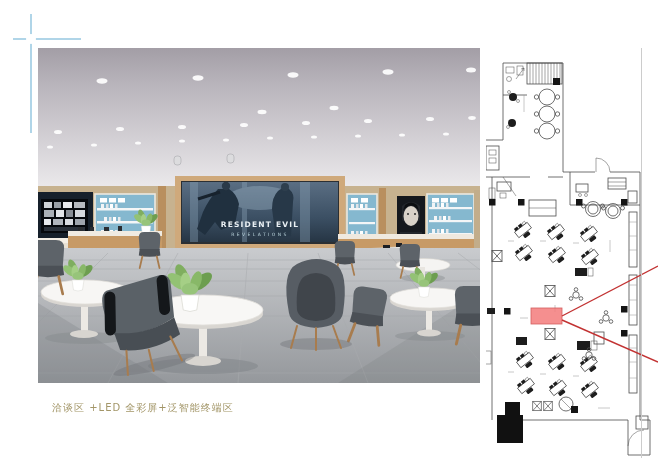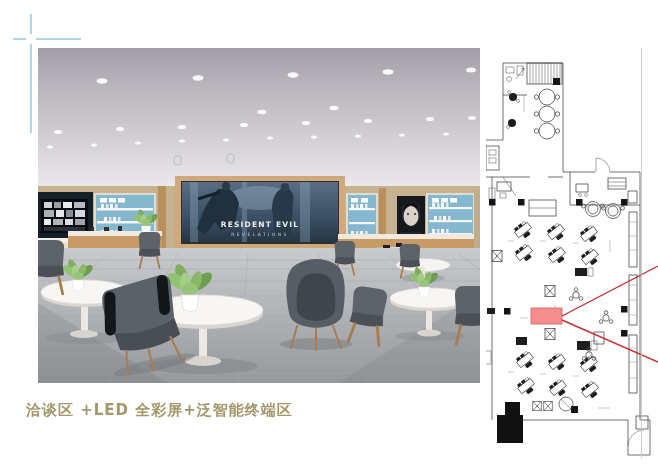--- a/index.html
+++ b/index.html
@@ -14,22 +14,22 @@
   
   .ch-v{position:absolute;left:30px;top:14px;width:2px;height:119px;background:var(--accent-blue);}
   .ch-h{position:absolute;left:13px;top:38px;width:68px;height:2px;background:var(--accent-blue);}
   .ch-dot{position:absolute;left:26px;top:34px;width:10px;height:10px;border-radius:50%;background:#fff;}
   
   .render{position:absolute;left:38px;top:48px;width:442px;height:335px;}
   
   .plan{position:absolute;left:486px;top:48px;width:172px;height:412px;}
   .vrule{position:absolute;left:641px;top:48px;width:1px;height:410px;background:var(--divider-gray);}
   
-  .caption{position:absolute;left:26px;top:401px;font-size:15px;letter-spacing:1px;
-           color:var(--caption-text);font-weight:bold;}
+  .caption{position:absolute;left:52px;top:401px;font-size:10px;letter-spacing:1px;
+           color:var(--caption-text);}
   
   .w{stroke:var(--plan-line);fill:none;stroke-width:.8;}
   .thin{stroke:var(--plan-line);fill:none;stroke-width:.5;}
   .ann{stroke:#9a9a9a;fill:none;stroke-width:.55;}
   .col{fill:#151515;stroke:none;}
   .blk{fill:#1d1d1d;stroke:none;}
   .unit{fill:var(--shelf-blue);stroke:#ece8df;stroke-width:1.6;}
   .shelf{fill:#f4f6f7;}
   .wood{fill:var(--wood);}
   .wleg{stroke:#a87c4e;stroke-width:2;fill:none;stroke-linecap:round;}

